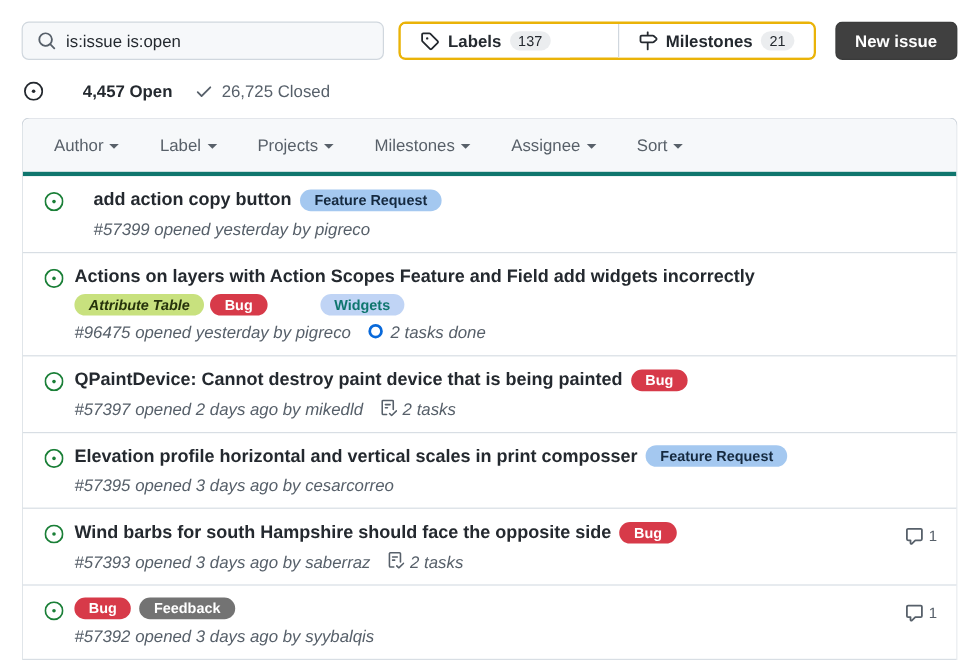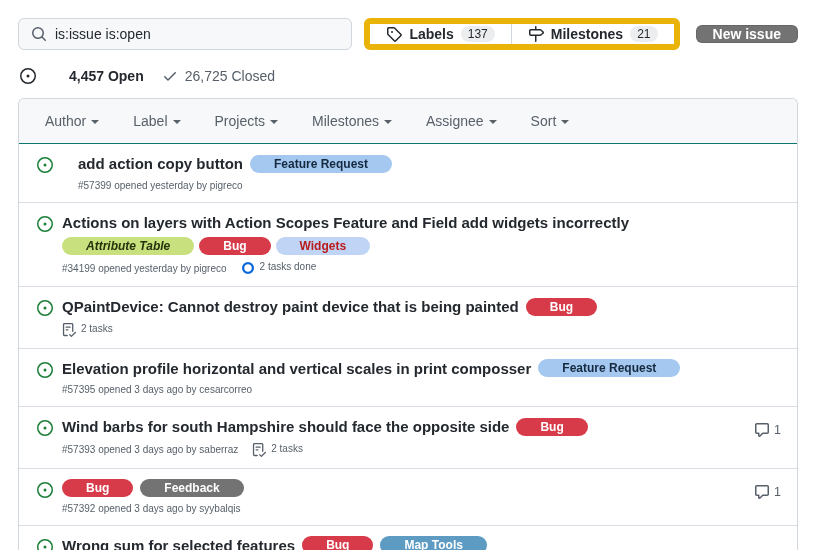--- a/index.html
+++ b/index.html
@@ -24,44 +24,45 @@
     padding: 0 12px;
     max-width: 410px;
   }
   .searchbox input {
     border: none; outline: none; background: transparent;
     font-family: inherit; font-size: 14px; color: #24292f;
     width: 100%;
   }
   .btn-group {
     display: flex;
-    border: 6px solid #eab308;
+    border: 2px solid #eab308;
     border-radius: 6px;
     overflow: hidden;
     background: #ffffff;
     height: 32px;
+    gap: 40px;
   }
   .btn-seg {
     display: flex; align-items: center; gap: 7px;
     padding: 0 16px;
     font-weight: 600; font-size: 14px; color: #24292f;
     cursor: pointer; background: #ffffff; border: none;
     font-family: inherit;
   }
   .btn-seg + .btn-seg { border-left: 1px solid #d0d7de; }
   .count-pill {
     background: rgba(175,184,193,0.25);
     border-radius: 2em;
     font-size: 12px; font-weight: 500;
     padding: 1px 7px;
     color: #24292f;
   }
   .new-issue {
-    height: 18px;
-    background: #737373;
+    height: 32px;
+    background: #404040;
     color: #ffffff;
     font-weight: 600; font-size: 14px;
     border: 1px solid rgba(27,31,36,0.15);
     border-radius: 6px;
     padding: 0 16px;
     cursor: pointer;
     font-family: inherit;
     margin-left: 4px;
   }
 
@@ -73,21 +74,21 @@
   .state svg { flex: 0 0 auto; }
 
   
   .listbox {
     border: 1px solid #d0d7de;
     border-radius: 6px 6px 0 0;
     border-bottom: none;
   }
   .list-header {
     background: #f6f8fa;
-    border-bottom: 1px solid #0f766e;
+    border-bottom: 4px solid #0f766e;
     border-radius: 6px 6px 0 0;
     display: flex; align-items: center;
     padding: 14px 16px 14px 26px;
     gap: 34px;
   }
   .filter {
     display: inline-flex; align-items: center; gap: 5px;
     color: #586069; font-size: 14px; cursor: pointer;
   }
   .caret {
@@ -109,30 +110,30 @@
   .issue-main { flex: 1; min-width: 0; }
   .title-line { display: flex; align-items: center; flex-wrap: wrap; gap: 7px; }
   .issue-title {
     font-weight: 700; font-size: 15px; color: #24292f;
     text-decoration: none; cursor: pointer; line-height: 1.3;
   }
   .lbl {
     display: inline-block;
     font-size: 12px; font-weight: 600;
     line-height: 18px;
-    padding: 0 24px;
+    padding: 0 12px;
     border-radius: 2em;
     white-space: nowrap;
     cursor: pointer;
   }
   .labels-line { display: flex; gap: 5px; margin-top: 5px; }
   .meta-line {
     margin-top: 6px;
-    font-size: 10px; color: #57606a;
-    display: flex; align-items: center; gap: 14px;
+    font-size: 14px; color: #57606a;
+    display: flex; align-items: center; gap: 14px; font-style: italic;
   }
   .meta-extra { display: inline-flex; align-items: flex-start; gap: 5px; }
   .issue-side {
     flex: 0 0 64px;
     display: flex; justify-content: flex-end; align-items: flex-start;
     padding-top: 5px;
   }
   .comments {
     display: inline-flex; align-items: center; gap: 4px;
     color: #57606a; font-size: 12.5px; font-weight: 500; cursor: pointer;
@@ -246,24 +247,24 @@
               <path d="M8 9.5a1.5 1.5 0 1 0 0-3 1.5 1.5 0 0 0 0 3Z"></path>
               <path d="M8 0a8 8 0 1 1 0 16A8 8 0 0 1 8 0ZM1.5 8a6.5 6.5 0 1 0 13 0 6.5 6.5 0 0 0-13 0Z"></path>
             </svg></span>
           <div class="issue-main">
             <div class="title-line">
               <a class="issue-title">Actions on layers with Action Scopes Feature and Field add widgets incorrectly</a>
             </div>
             <div class="labels-line">
               <span class="lbl" style="background:#c8e17e;color:#26320b;font-style:italic;">Attribute Table</span>
               <span class="lbl" style="background:#d73a49;color:#ffffff;">Bug</span>
-              <span class="lbl" style="background:#c0d4f5;color:#b91c1c;">Widgets</span>
-            </div>
-            <div class="meta-line">
-              <span>#34199 opened yesterday by pigreco</span>
+              <span class="lbl" style="background:#c0d4f5;color:#0f766e;margin-left:39px;">Widgets</span>
+            </div>
+            <div class="meta-line">
+              <span>#96475 opened yesterday by pigreco</span>
               <span class="meta-extra">
                 <span style="display:flex;">
                   <svg width="14" height="14" viewBox="0 0 16 16">
                     <circle cx="8" cy="8" r="5.6" fill="none" stroke="#0969da" stroke-width="2.6"></circle>
                   </svg>
                 </span>
                 <span>2 tasks done</span>
               </span>
             </div>
           </div>
@@ -273,20 +274,21 @@
           <span class="issue-icon"><svg width="16" height="16" viewBox="0 0 16 16" fill="#1a7f37">
               <path d="M8 9.5a1.5 1.5 0 1 0 0-3 1.5 1.5 0 0 0 0 3Z"></path>
               <path d="M8 0a8 8 0 1 1 0 16A8 8 0 0 1 8 0ZM1.5 8a6.5 6.5 0 1 0 13 0 6.5 6.5 0 0 0-13 0Z"></path>
             </svg></span>
           <div class="issue-main">
             <div class="title-line">
               <a class="issue-title">QPaintDevice: Cannot destroy paint device that is being painted</a>
               <span class="lbl" style="background:#d73a49;color:#ffffff;">Bug</span>
             </div>
             <div class="meta-line">
+              <span>#57397 opened 2 days ago by mikedld</span>
               <span class="meta-extra">
                 <span style="display:flex;">
                   <svg width="14" height="14" viewBox="0 0 16 16" fill="#57606a">
                     <path d="M2.5 1.75v11.5c0 .138.112.25.25.25h3.17a.75.75 0 0 1 0 1.5H2.75A1.75 1.75 0 0 1 1 13.25V1.75C1 .784 1.784 0 2.75 0h8.5C12.216 0 13 .784 13 1.75v7.736a.75.75 0 0 1-1.5 0V1.75a.25.25 0 0 0-.25-.25h-8.5a.25.25 0 0 0-.25.25Zm13.274 9.537-4.557 4.45a.75.75 0 0 1-1.055-.008l-1.943-1.95a.75.75 0 0 1 1.062-1.058l1.419 1.425 4.026-3.932a.75.75 0 1 1 1.048 1.073ZM4.75 4h4.5a.75.75 0 0 1 0 1.5h-4.5a.75.75 0 0 1 0-1.5ZM4 7.75A.75.75 0 0 1 4.75 7h2a.75.75 0 0 1 0 1.5h-2A.75.75 0 0 1 4 7.75Z"></path>
                   </svg>
                 </span>
                 <span>2 tasks</span>
               </span>
             </div>
           </div>

